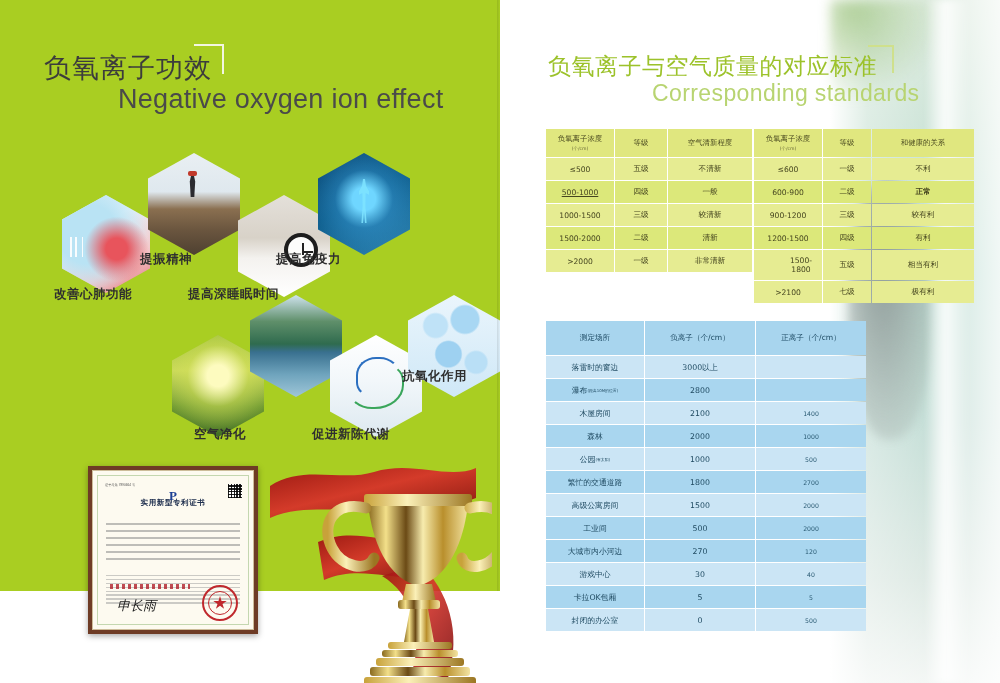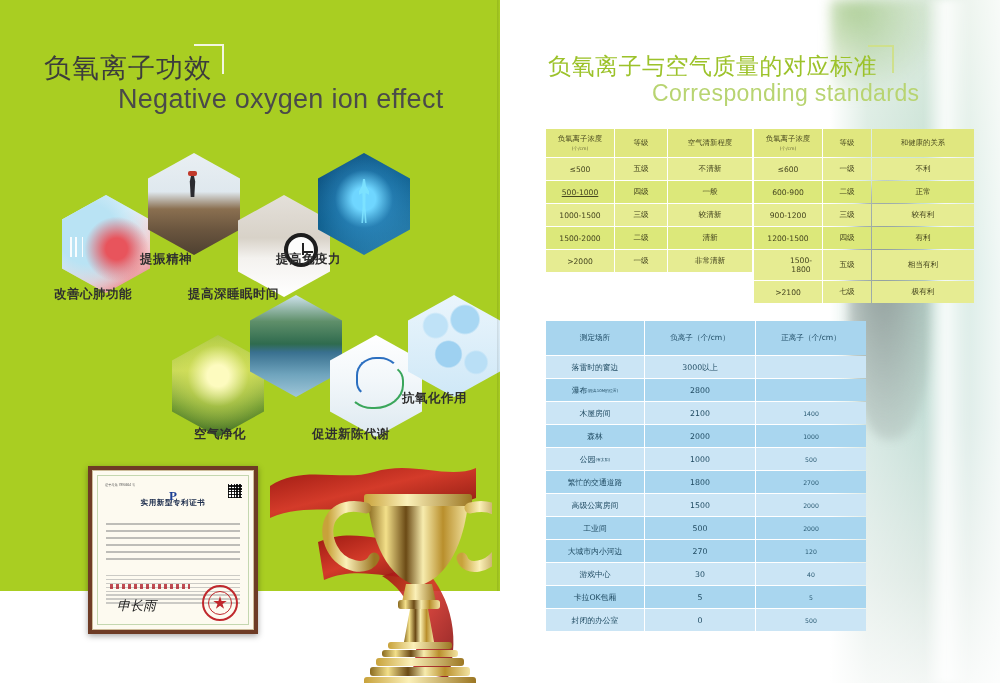--- a/index.html
+++ b/index.html
@@ -227,21 +227,21 @@
                     radial-gradient(circle at 74% 66%, #b9dff6 0 11%, transparent 13%),
                     linear-gradient(to bottom,#eaf5fc 0%, #cfe8f7 100%);">
       </div>
 
       <div class="hexlbl" style="left:54px; top:286px;">改善心肺功能</div>
       <div class="hexlbl" style="left:140px; top:251px;">提振精神</div>
       <div class="hexlbl" style="left:188px; top:286px;">提高深睡眠时间</div>
       <div class="hexlbl" style="left:276px; top:251px;">提高免疫力</div>
       <div class="hexlbl" style="left:194px; top:426px;">空气净化</div>
       <div class="hexlbl" style="left:312px; top:426px;">促进新陈代谢</div>
-      <div class="hexlbl" style="left:402px; top:390px;">抗氧化作用</div>
+      <div class="hexlbl" style="left:402px; top:368px;">抗氧化作用</div>
     </div>
 
     <div id="cert">
       <div id="cert-inner">
         <div id="cert-border"></div>
         <div class="cert-no">证书号第 7890664 号</div>
         <div class="cert-logo">P</div>
         <div class="cert-qr"></div>
         <div class="cert-title">实用新型专利证书</div>
         <div class="cert-lines">
@@ -381,21 +381,21 @@
     </thead>
     <tbody id="tbl-health-body">
         <tr>
           <td class="g-cell g-a" style="width: 68px;">≤600</td>
           <td class="g-cell g-a" style="width: 48px;">一级</td>
           <td class="g-cell g-a" style="width: 102px;">不利</td>
         </tr>
         <tr>
           <td class="g-cell g-b" style="width: 68px;">600-900</td>
           <td class="g-cell g-b" style="width: 48px;">二级</td>
-          <td class="g-cell g-b" style="width: 102px;">正常</td>
+          <td class="g-cell g-b" style="width: 102px; font-weight: bold;">正常</td>
         </tr>
         <tr>
           <td class="g-cell g-a" style="width: 68px;">900-1200</td>
           <td class="g-cell g-a" style="width: 48px;">三级</td>
           <td class="g-cell g-a" style="width: 102px;">较有利</td>
         </tr>
         <tr>
           <td class="g-cell g-b" style="width: 68px;">1200-1500</td>
           <td class="g-cell g-b" style="width: 48px;">四级</td>
           <td class="g-cell g-b" style="width: 102px;">有利</td>

